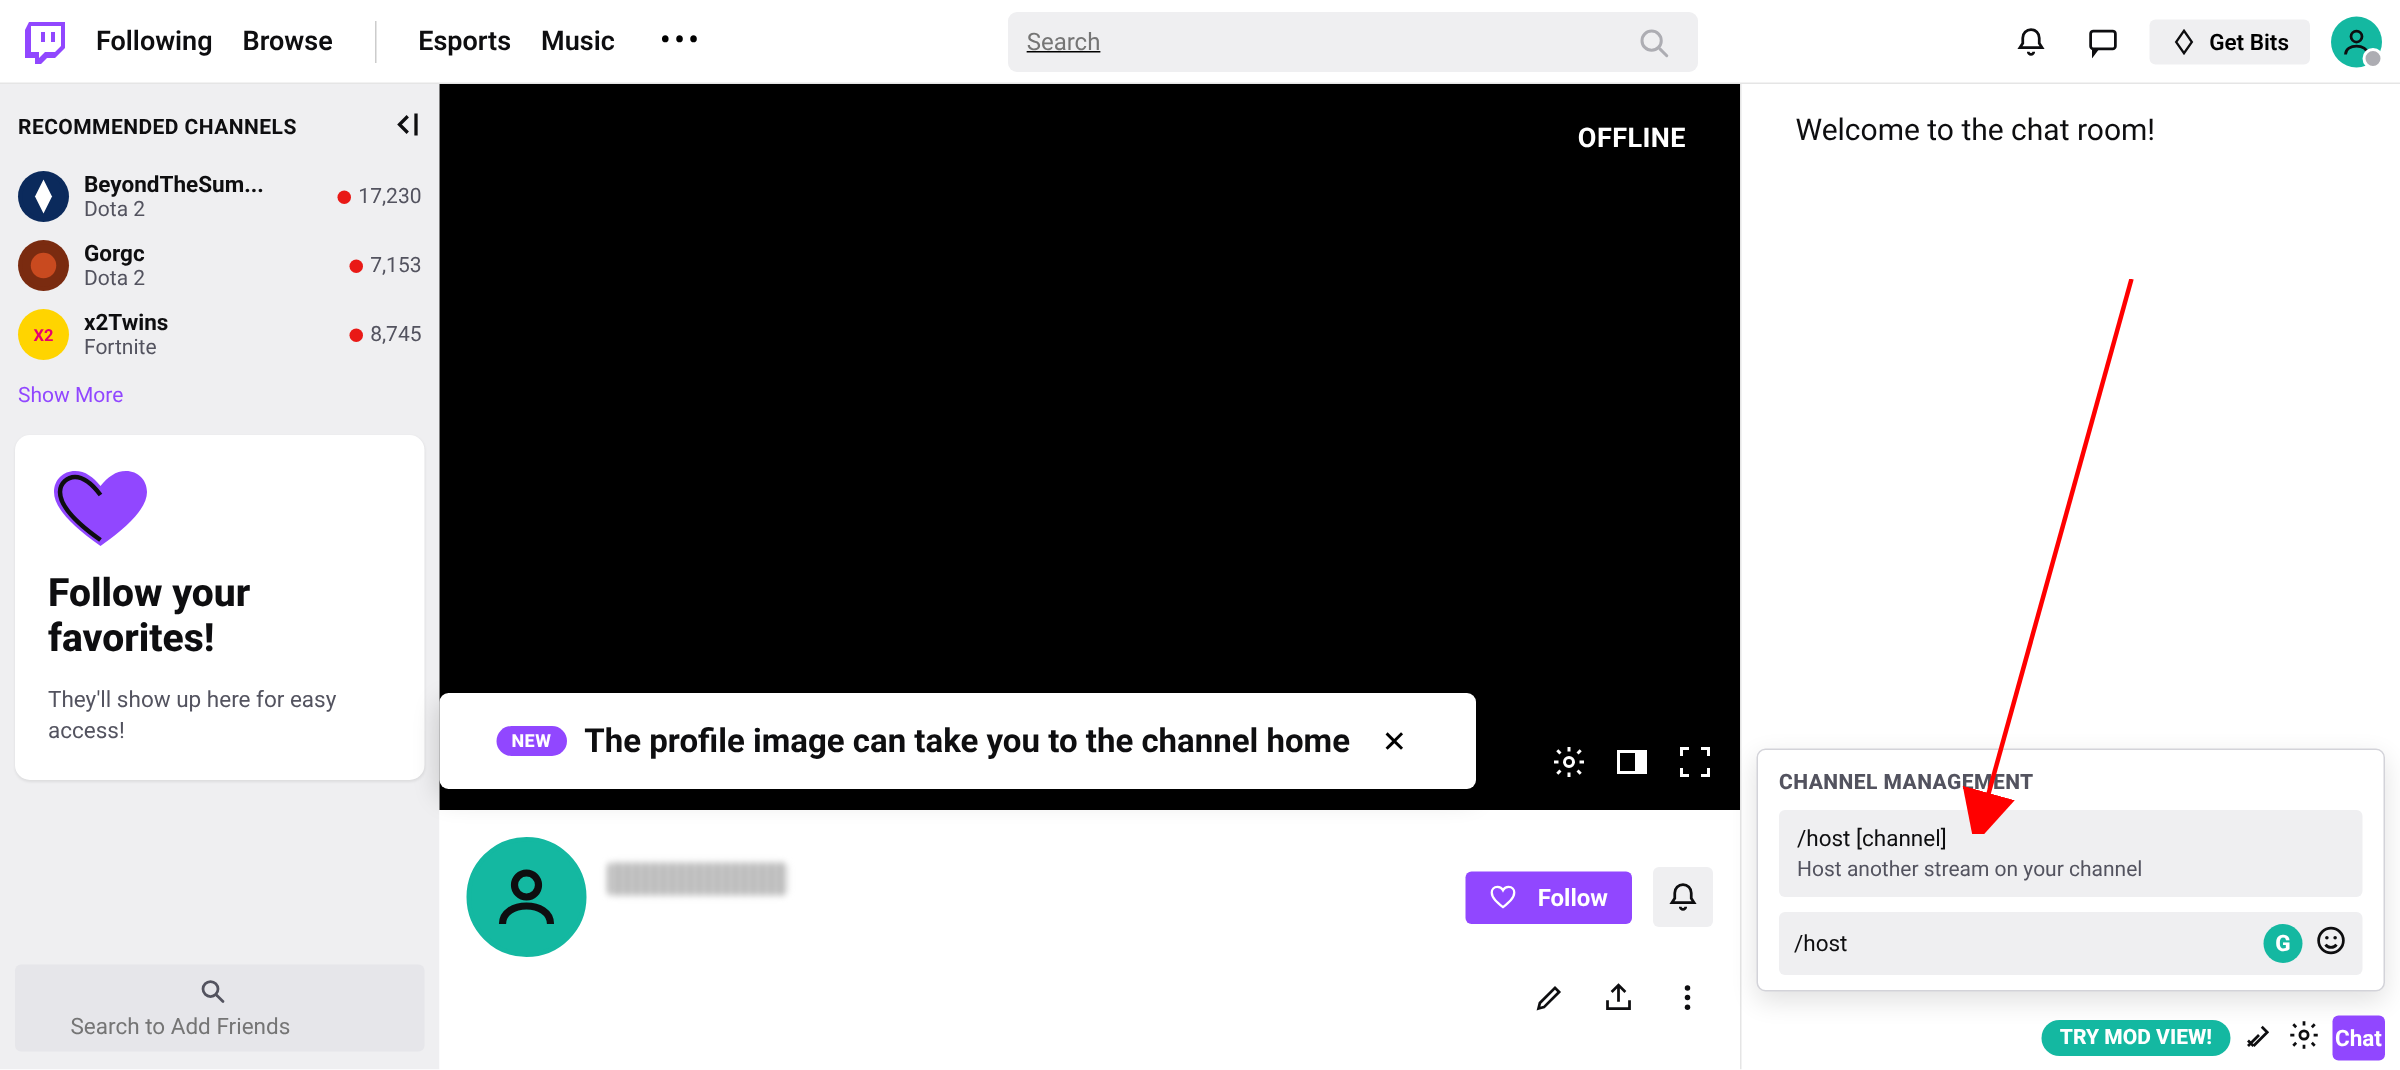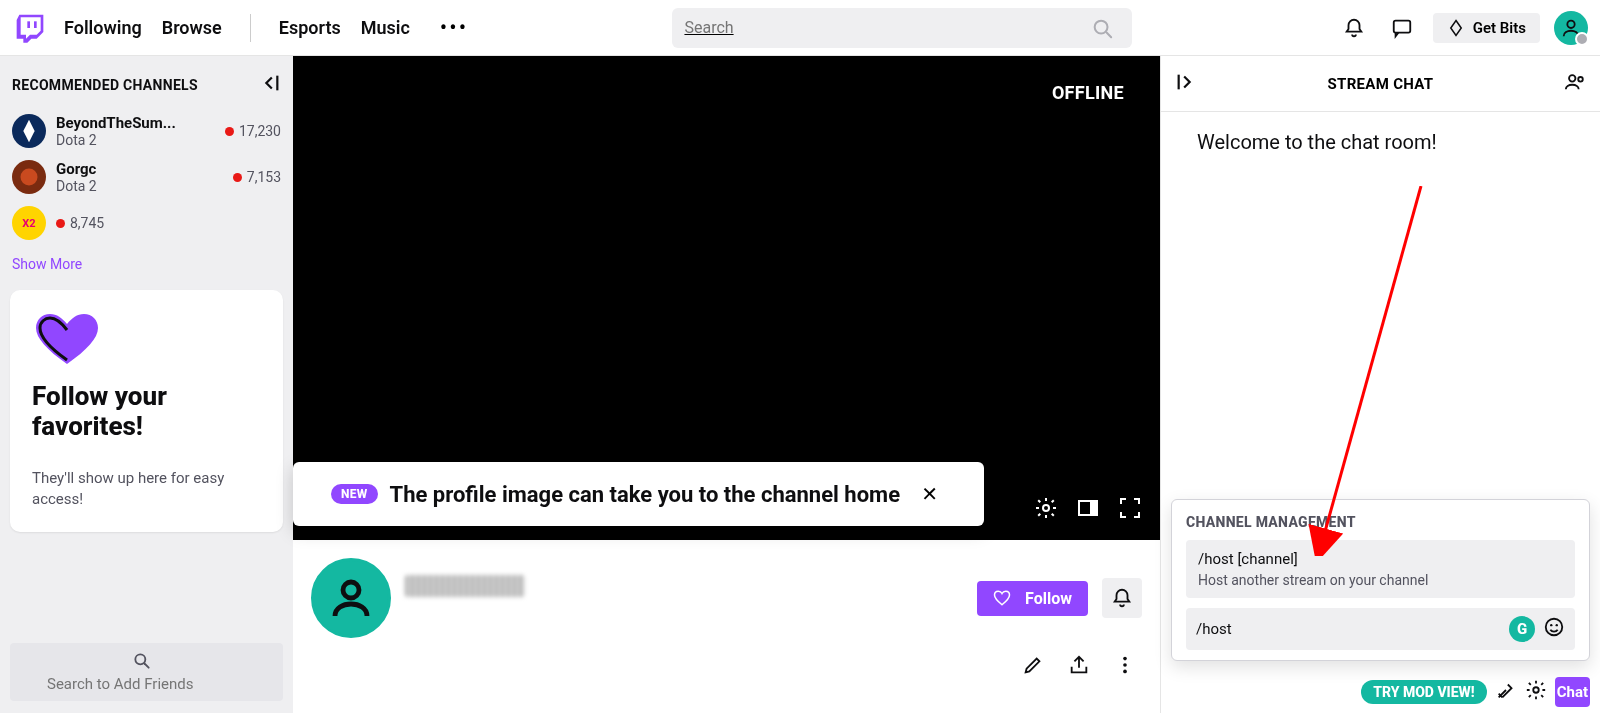--- a/index.html
+++ b/index.html
@@ -33,21 +33,21 @@
 .channel { display: flex; align-items: center; padding: 6px 12px; cursor: pointer; }
 .ch-avatar { width: 34px; height: 34px; border-radius: 50%; margin-right: 10px; background: #333; display:flex; align-items:center; justify-content:center; color:#fff; font-size:11px; font-weight:700; overflow:hidden; }
 .ch-info { flex: 1; min-width: 0; }
 .ch-name { font-size: 15px; font-weight: 700; color: #0e0e10; white-space: nowrap; overflow: hidden; text-overflow: ellipsis; }
 .ch-game { font-size: 14px; color: #53535f; }
 .ch-viewers { display: flex; align-items: center; gap: 5px; font-size: 14px; color: #53535f; }
 .live-dot { width: 9px; height: 9px; border-radius: 50%; background: #e91916; }
 .show-more { font-size: 14px; color: #9147ff; padding: 10px 12px; cursor: pointer; }
 .promo-card { background: #fff; margin: 8px 10px; border-radius: 10px; padding: 22px; box-shadow: 0 1px 2px rgba(0,0,0,0.08); }
 .promo-heart { width: 70px; height: 56px; margin-bottom: 14px; }
-.promo-title { font-size: 26px; font-weight: 800; line-height: 1.15; color:#0e0e10; margin-bottom: 26px; }
+.promo-title { font-size: 26px; font-weight: 800; line-height: 1.15; color:#0e0e10; margin-bottom: 14px; }
 .promo-desc { font-size: 15px; color: #53535f; line-height: 1.4; }
 .sidebar-spacer { flex: 1; }
 .friends-search { margin: 8px 10px 12px 10px; display: flex; align-items: center; background: #e6e6ea; border-radius: 4px; padding: 8px 10px; flex-direction: column; }
 .friends-search input { flex:1; border:none; background:transparent; font-size:15px; outline:none; color:#555; }
 .friends-search .icon { margin-right: 10px; color: #53535f; }
 
 
 .main { flex: 1; display: flex; flex-direction: column; background: #fff; }
 .player { background: #000; height: 484px; position: relative; }
 .offline-label { position: absolute; top: 26px; right: 36px; color: #fff; font-size: 18px; font-weight: 700; letter-spacing: 0.3px; }
@@ -188,20 +188,24 @@
         <div class="ch-game">Dota 2</div>
       </div>
       <div class="ch-viewers">
           <span class="live-dot"></span>
           <span>7,153</span>
         </div>
     </div>
 
     <div class="channel">
       <div class="ch-avatar" style="background:#ffd400;color:#e8006f;">X2</div>
+      <div class="ch-info">
+        <div class="ch-name">x2Twins</div>
+        <div class="ch-game">Fortnite</div>
+      </div>
       <div class="ch-viewers">
           <span class="live-dot"></span>
           <span>8,745</span>
         </div>
     </div>
 
     <div class="show-more">Show More</div>
 
     <div class="promo-card">
       <div class="promo-heart">
@@ -288,32 +292,20 @@
           <svg width="22" height="22" viewBox="0 0 24 24" fill="#0e0e10">
             <circle cx="12" cy="5" r="2"></circle>
             <circle cx="12" cy="12" r="2"></circle>
             <circle cx="12" cy="19" r="2"></circle>
           </svg>
         </span>
     </div>
   </div>
 
   <div class="chat">
-    <div class="chat-header">
-      <span><svg width="22" height="22" viewBox="0 0 24 24">
-            <line x1="4" y1="4" x2="4" y2="20" stroke="#0e0e10" stroke-width="2.4"></line>
-            <path d="M10 6l6 6-6 6" stroke="#0e0e10" stroke-width="2.4" fill="none"></path>
-          </svg></span>
-      <span class="chat-title">STREAM CHAT</span>
-      <span><svg width="22" height="22" viewBox="0 0 24 24" fill="none">
-            <circle cx="9" cy="8" r="3.5" stroke="#0e0e10" stroke-width="2"></circle>
-            <path d="M2 20c0-3 3-5 7-5s7 2 7 5" stroke="#0e0e10" stroke-width="2"></path>
-            <circle cx="18" cy="9" r="2.5" stroke="#0e0e10" stroke-width="2"></circle>
-          </svg></span>
-    </div>
 
     <div class="chat-body">
       <span>Welcome to the chat room!</span>
     </div>
 
     <svg class="arrow-svg" style="left:140px; top:130px;" width="130" height="370">
       <defs>
           <marker id="ah" markerWidth="12" markerHeight="12" refX="6" refY="6" orient="auto">
             <path d="M0 0 L12 6 L0 12 Z" fill="red"></path>
           </marker>

